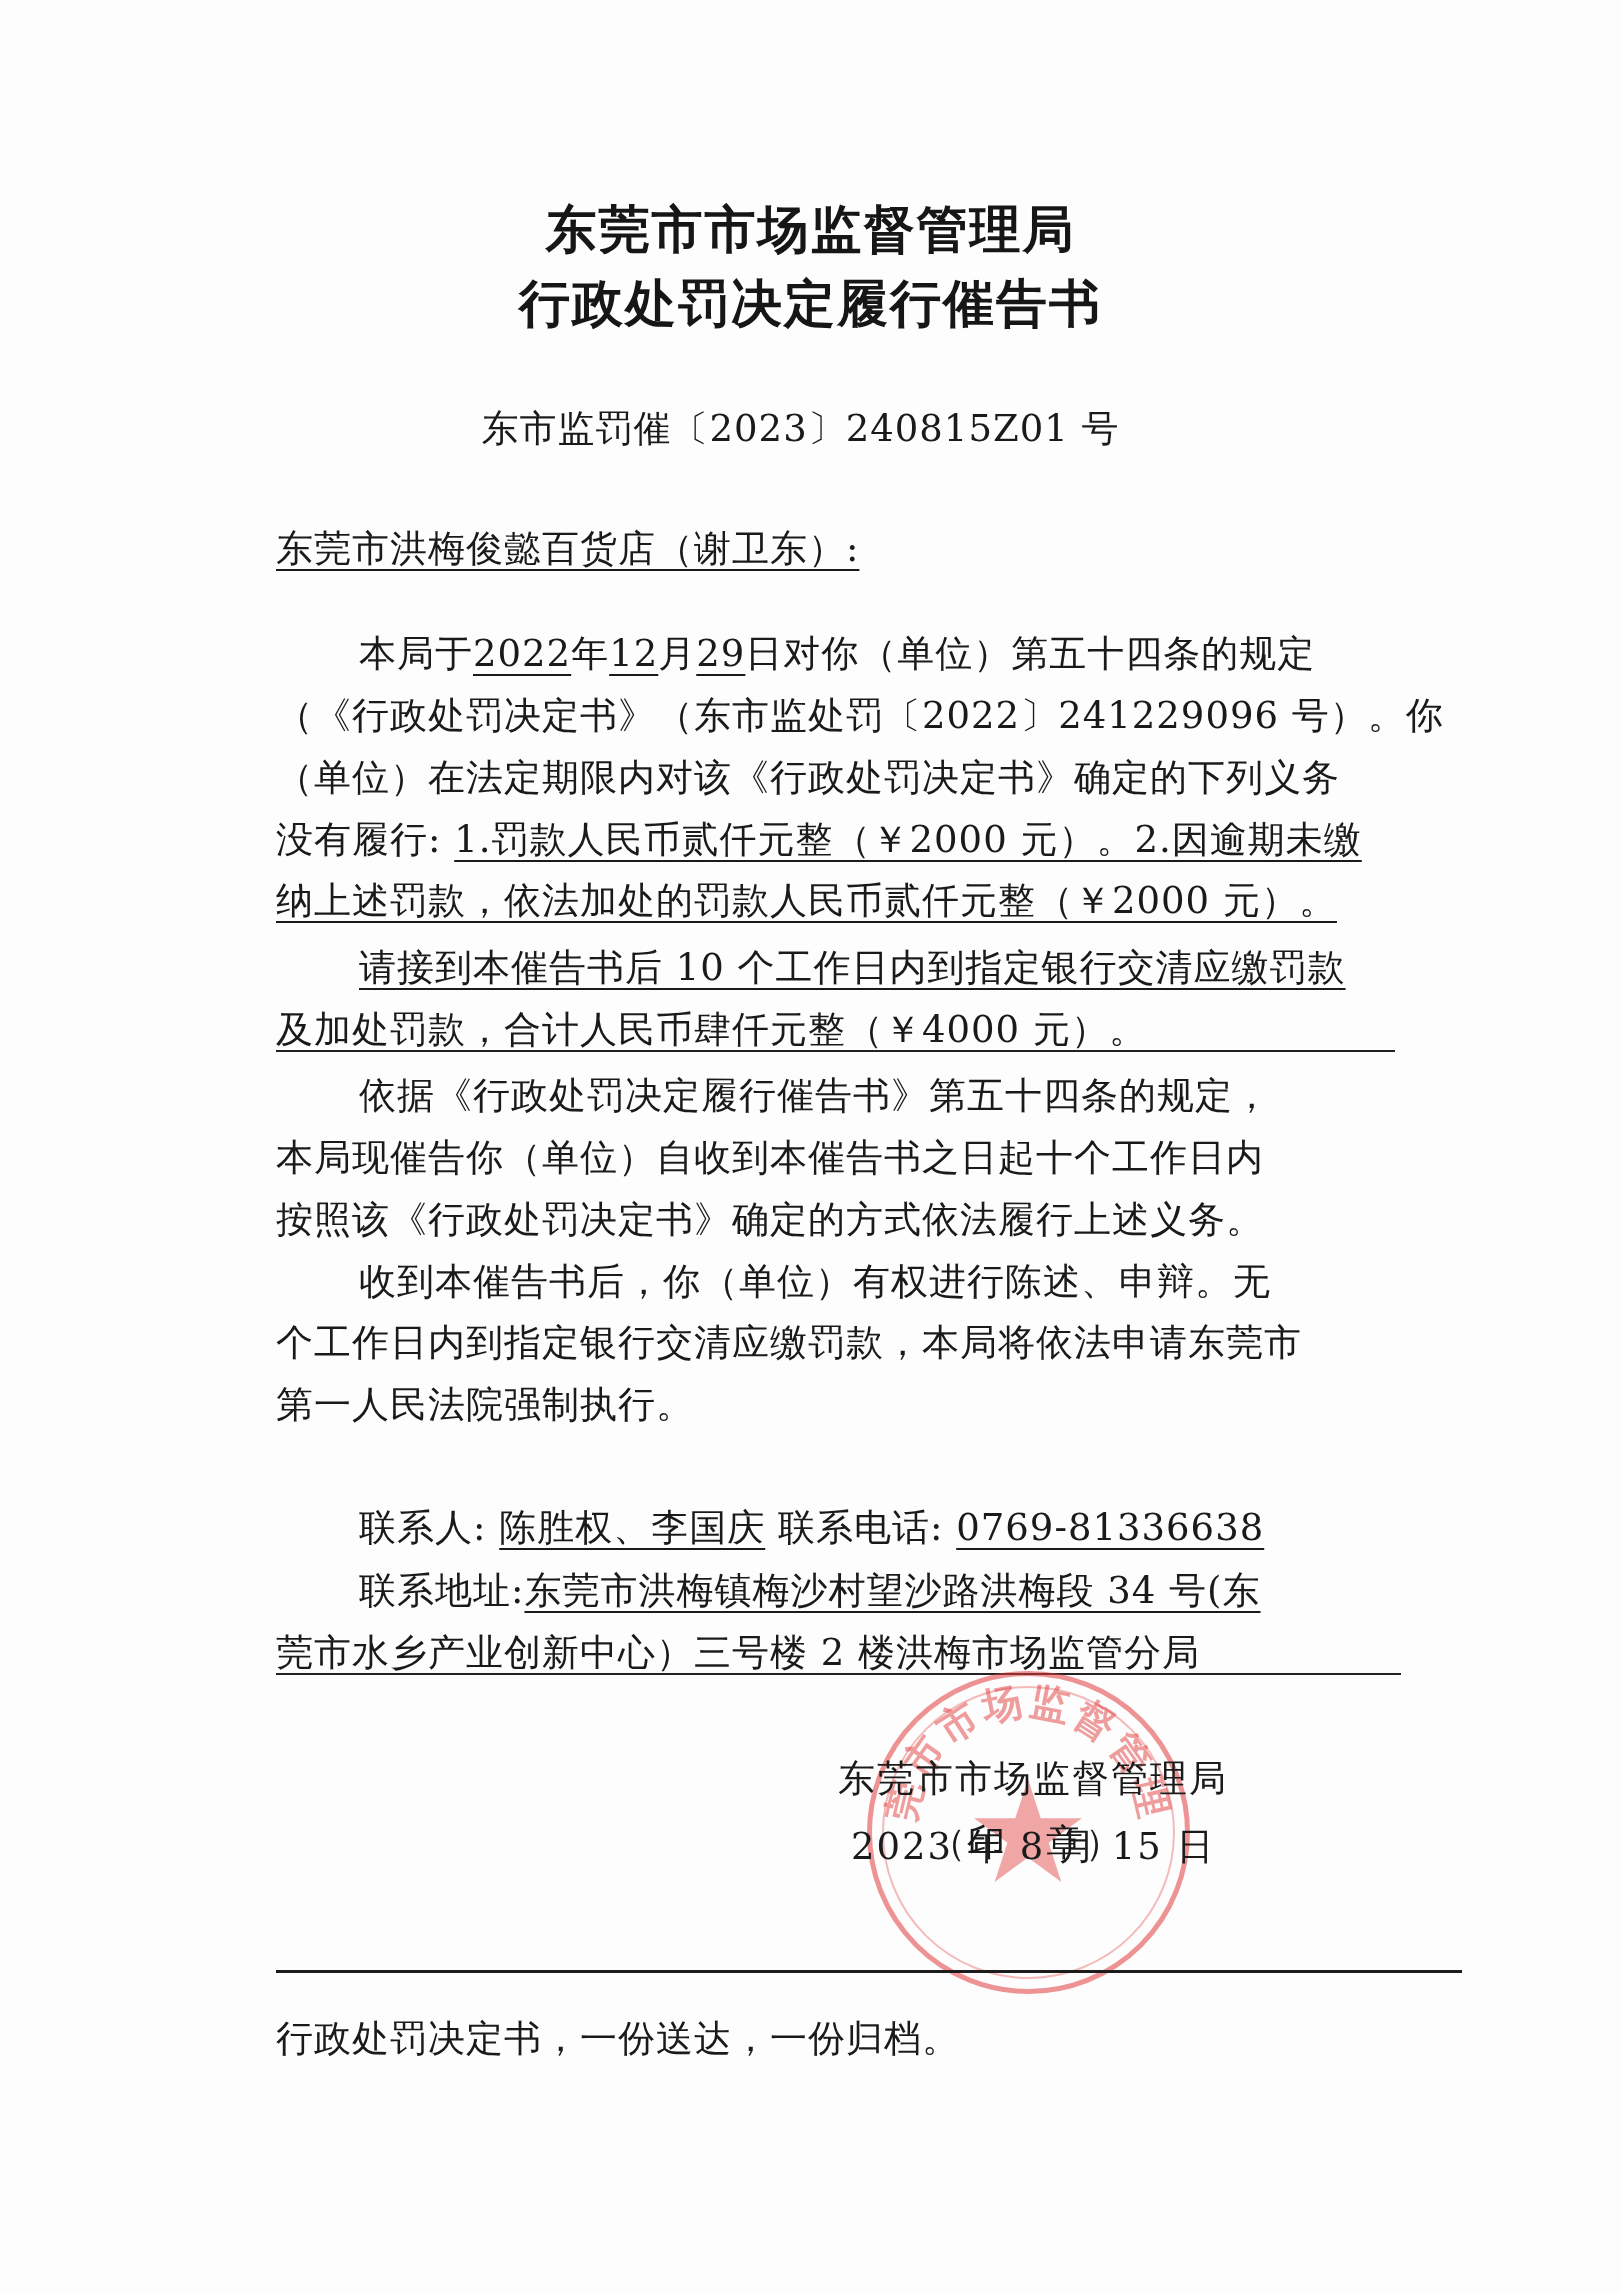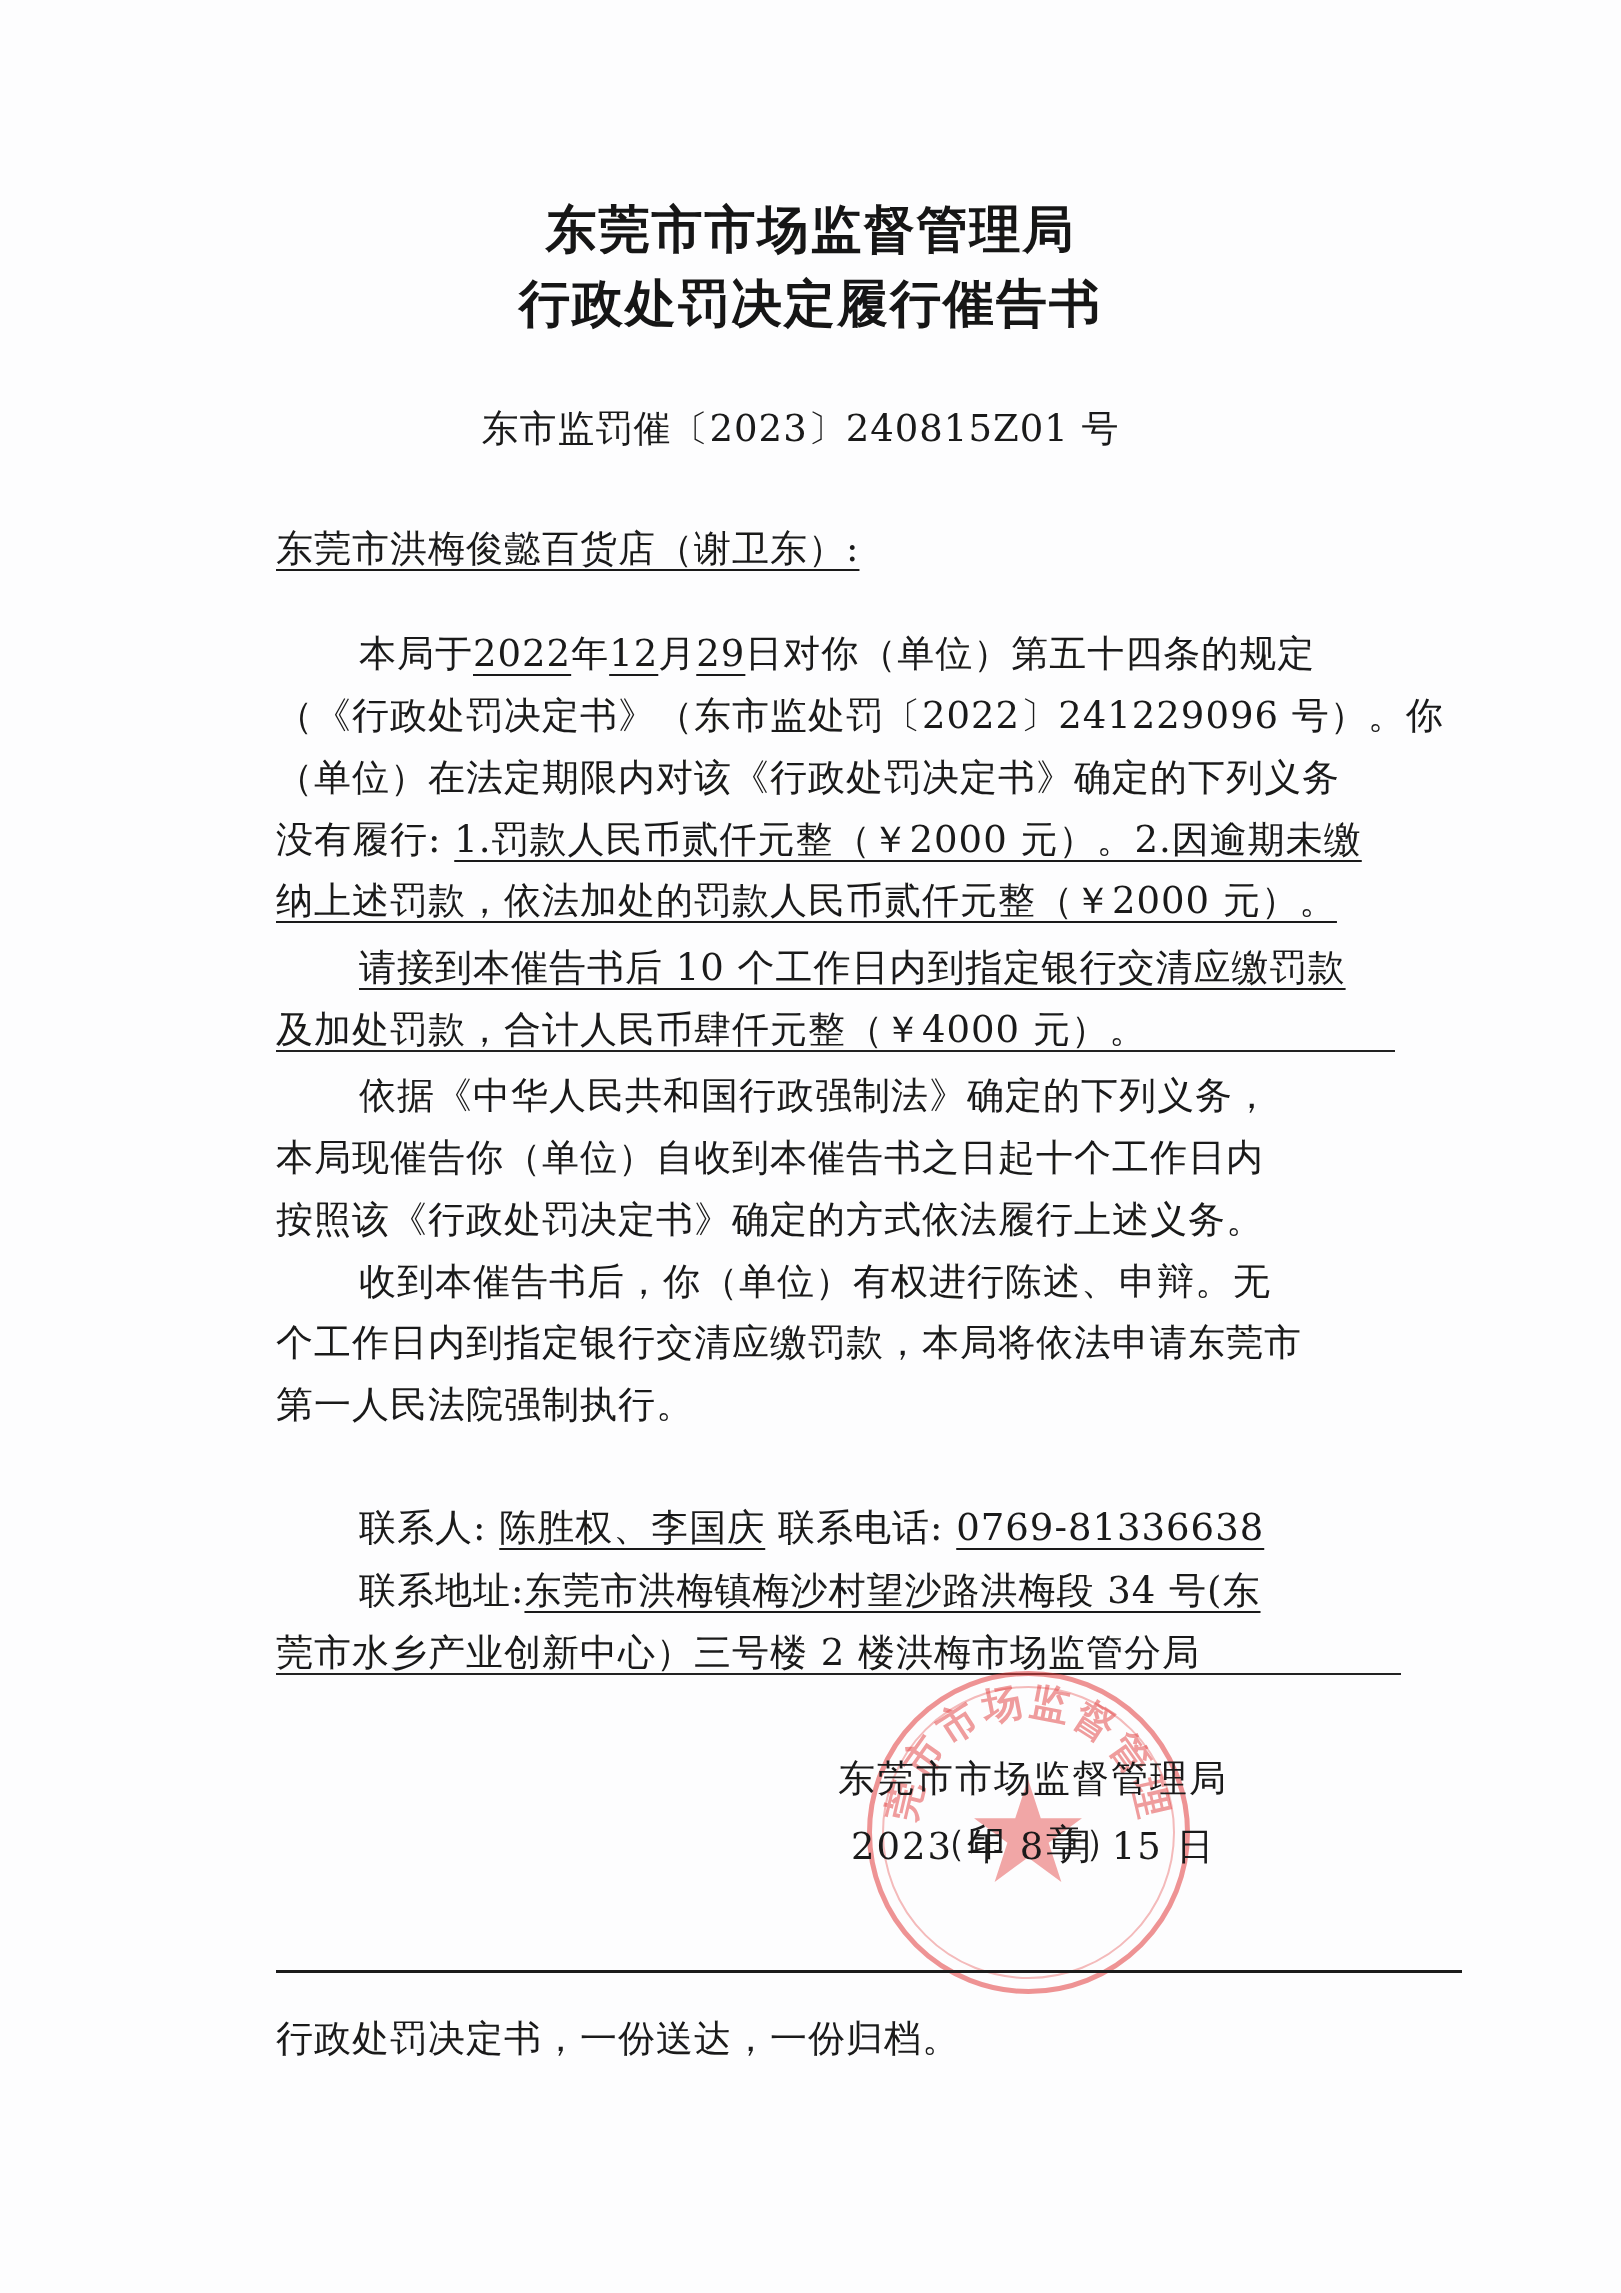--- a/index.html
+++ b/index.html
@@ -54,21 +54,21 @@
 <div class="abs line" style="top:753px;">（单位）在法定期限内对该《行政处罚决定书》确定的下列义务</div>
 <div class="abs line" style="top:815px;">
   <span>没有履行:</span> <span class="u">1.罚款人民币贰仟元整（￥2000 元）。2.因逾期未缴</span>
 </div>
 <div class="abs line u" style="top:876px;">纳上述罚款，依法加处的罚款人民币贰仟元整（￥2000 元）。</div>
 
 <div class="abs line indent u" style="top:943px;">请接到本催告书后 10 个工作日内到指定银行交清应缴罚款</div>
 <div class="abs line u" style="top:1005px;">及加处罚款，合计人民币肆仟元整（￥4000 元）。</div>
 <div class="uline" style="left:276px; top:1050px; width:1119px;"></div>
 
-<div class="abs line indent" style="top:1071px;">依据《中华人民共和国行政强制法》确定的下列义务，</div>
+<div class="abs line indent" style="top:1071px;">依据《行政处罚决定履行催告书》第五十四条的规定，</div>
 <div class="abs line" style="top:1133px;">本局现催告你（单位）自收到本催告书之日起十个工作日内</div>
 <div class="abs line" style="top:1195px;">按照该《行政处罚决定书》确定的方式依法履行上述义务。</div>
 
 <div class="abs line indent" style="top:1257px;">收到本催告书后，你（单位）有权进行陈述、申辩。无</div>
 <div class="abs line" style="top:1318px;">个工作日内到指定银行交清应缴罚款，本局将依法申请东莞市</div>
 <div class="abs line" style="top:1380px;text-align:center;">第一人民法院强制执行。</div>
 
 <div class="abs line indent" style="top:1503px;">
   <span>联系人:</span>
   <span class="u">陈胜权、李国庆</span>

